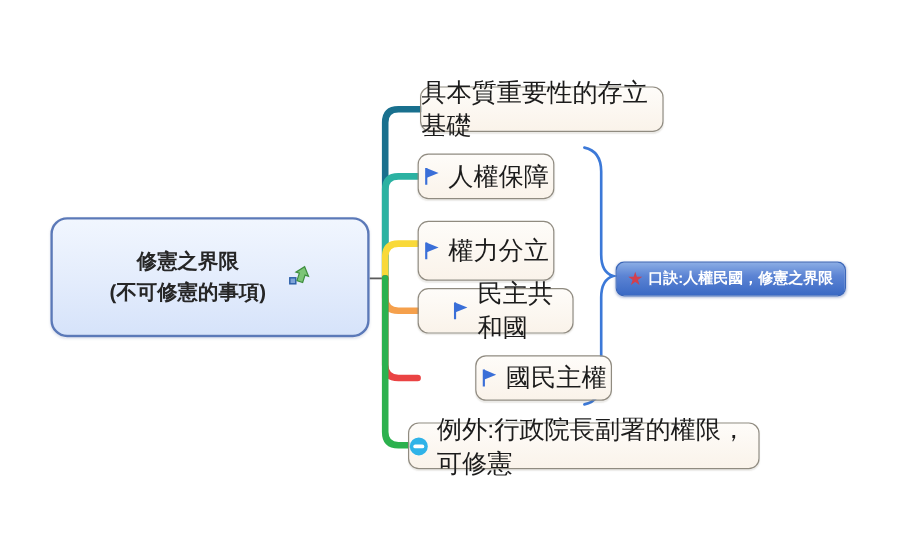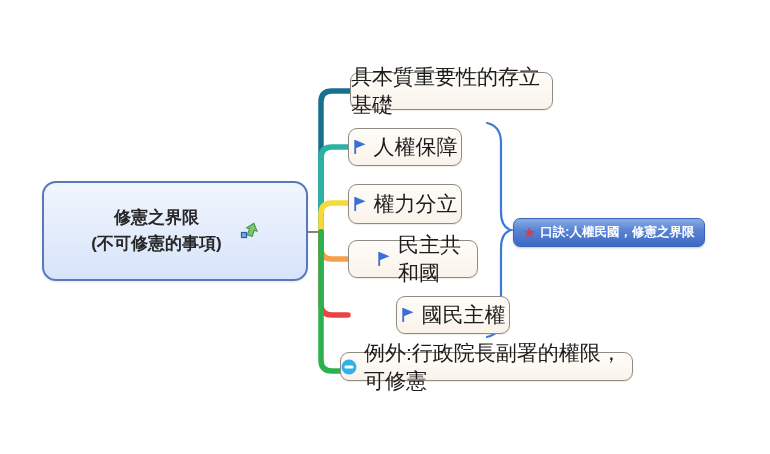--- a/index.html
+++ b/index.html
@@ -80,21 +80,21 @@
   <div class="topic" style="left:348px;top:128px;width:114px;height:38px;">
     <span class="icon">
       <svg width="14" height="16" viewBox="0 0 14 16">
         <line x1="2.2" y1="1" x2="2.2" y2="15" stroke="#3a6fd8" stroke-width="1.8"></line>
         <path d="M2.2 1 L12.5 5.2 L2.2 9.4 Z" fill="#3a6fd8"></path>
       </svg>
     </span>
     <span>人權保障</span>
   </div>
 
-  <div class="topic" style="left:348px;top:184px;width:114px;height:40px;">
+  <div class="topic" style="left:348px;top:184px;width:114px;height:50px;">
     <span class="icon">
       <svg width="14" height="16" viewBox="0 0 14 16">
         <line x1="2.2" y1="1" x2="2.2" y2="15" stroke="#3a6fd8" stroke-width="1.8"></line>
         <path d="M2.2 1 L12.5 5.2 L2.2 9.4 Z" fill="#3a6fd8"></path>
       </svg>
     </span>
     <span>權力分立</span>
   </div>
 
   <div class="topic" style="left:348px;top:240px;width:130px;height:38px;padding-left:28px;">
@@ -110,21 +110,21 @@
   <div class="topic" style="left:348px;top:296px;width:114px;height:38px;margin-left:48px;">
     <span class="icon">
       <svg width="14" height="16" viewBox="0 0 14 16">
         <line x1="2.2" y1="1" x2="2.2" y2="15" stroke="#3a6fd8" stroke-width="1.8"></line>
         <path d="M2.2 1 L12.5 5.2 L2.2 9.4 Z" fill="#3a6fd8"></path>
       </svg>
     </span>
     <span>國民主權</span>
   </div>
 
-  <div class="topic" style="left:340px;top:352px;width:293px;height:29px;">
+  <div class="topic" style="left:340px;top:352px;width:293px;height:39px;">
     <span class="icon">
       <svg width="16" height="16" viewBox="0 0 16 16">
         <circle cx="8" cy="8" r="7.5" fill="#2fb3e8"></circle>
         <rect x="3.4" y="6.4" width="9.2" height="3.2" rx="1.6" fill="#ffffff"></rect>
       </svg>
     </span>
     <span>例外:行政院長副署的權限，可修憲</span>
   </div>
 
   <div class="callout">

